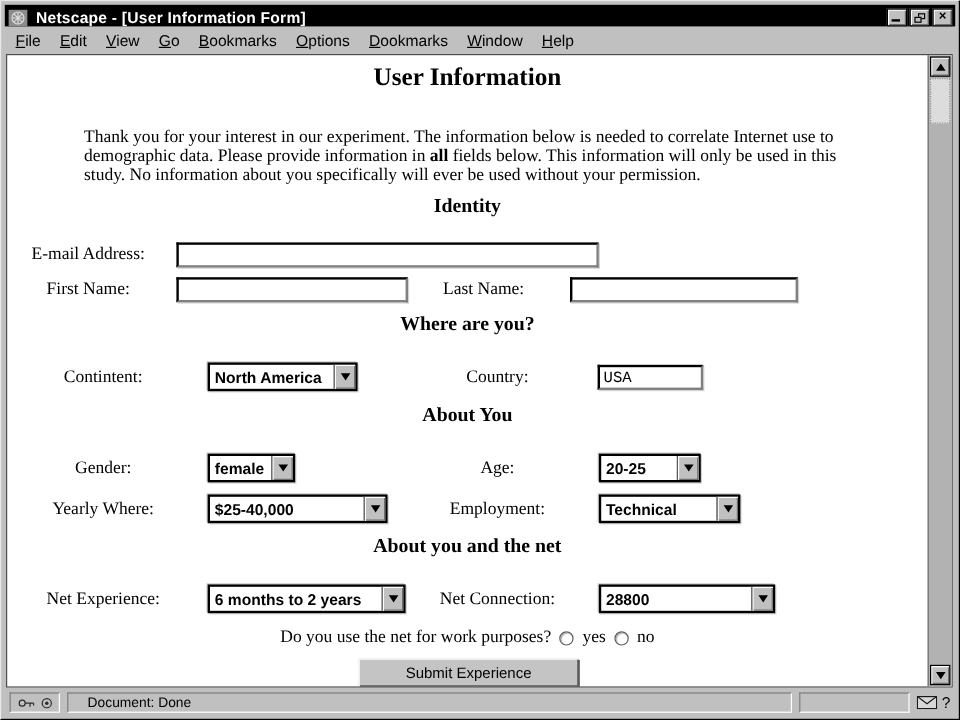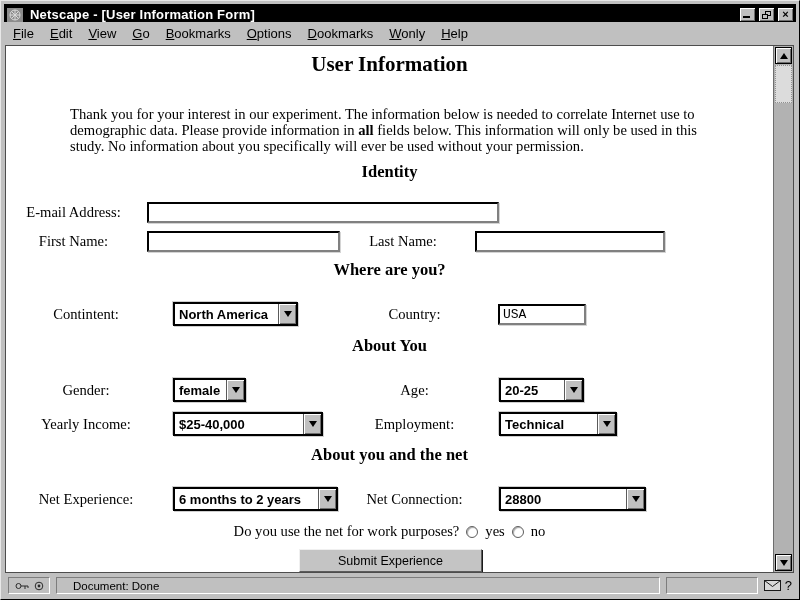--- a/index.html
+++ b/index.html
@@ -109,21 +109,21 @@
   </div>
 
   <div class="menubar">
     <span class="menu-item"><u>F</u><span>ile</span></span>
     <span class="menu-item"><u>E</u><span>dit</span></span>
     <span class="menu-item"><u>V</u><span>iew</span></span>
     <span class="menu-item"><u>G</u><span>o</span></span>
     <span class="menu-item"><u>B</u><span>ookmarks</span></span>
     <span class="menu-item"><u>O</u><span>ptions</span></span>
     <span class="menu-item"><u>D</u><span>ookmarks</span></span>
-    <span class="menu-item"><u>W</u><span>only</span></span>
+    <span class="menu-item"><u>W</u><span>indow</span></span>
     <span class="menu-item"><u>H</u><span>elp</span></span>
   </div>
 
   <div class="content-frame">
     <div class="doc">
 
       <div class="h1">User Information</div>
 
       <p class="intro"><span>Thank you for your interest in our experiment. The information below is needed to correlate Internet use to demographic data. Please provide information in </span><b>all</b><span> fields below. This information will only be used in this study. No information about you specifically will ever be used without your permission.</span></p>
 
@@ -159,21 +159,21 @@
           </span>
       </div>
       <label class="flabel" style="top:336px;left:330px;width:157px">Age:</label>
       <div class="sel" style="top:332px;left:493px;width:85px">
         <span class="sel-val">20-25</span>
         <span class="sel-btn">
             <span class="sel-arrow"></span>
           </span>
       </div>
 
-      <label class="flabel" style="top:370px;left:0;width:160px">Yearly Income:</label>
+      <label class="flabel" style="top:370px;left:0;width:160px">Yearly Where:</label>
       <div class="sel" style="top:366px;left:167px;width:150px">
         <span class="sel-val">$25-40,000</span>
         <span class="sel-btn">
             <span class="sel-arrow"></span>
           </span>
       </div>
       <label class="flabel" style="top:370px;left:330px;width:157px">Employment:</label>
       <div class="sel" style="top:366px;left:493px;width:118px">
         <span class="sel-val">Technical</span>
         <span class="sel-btn">

